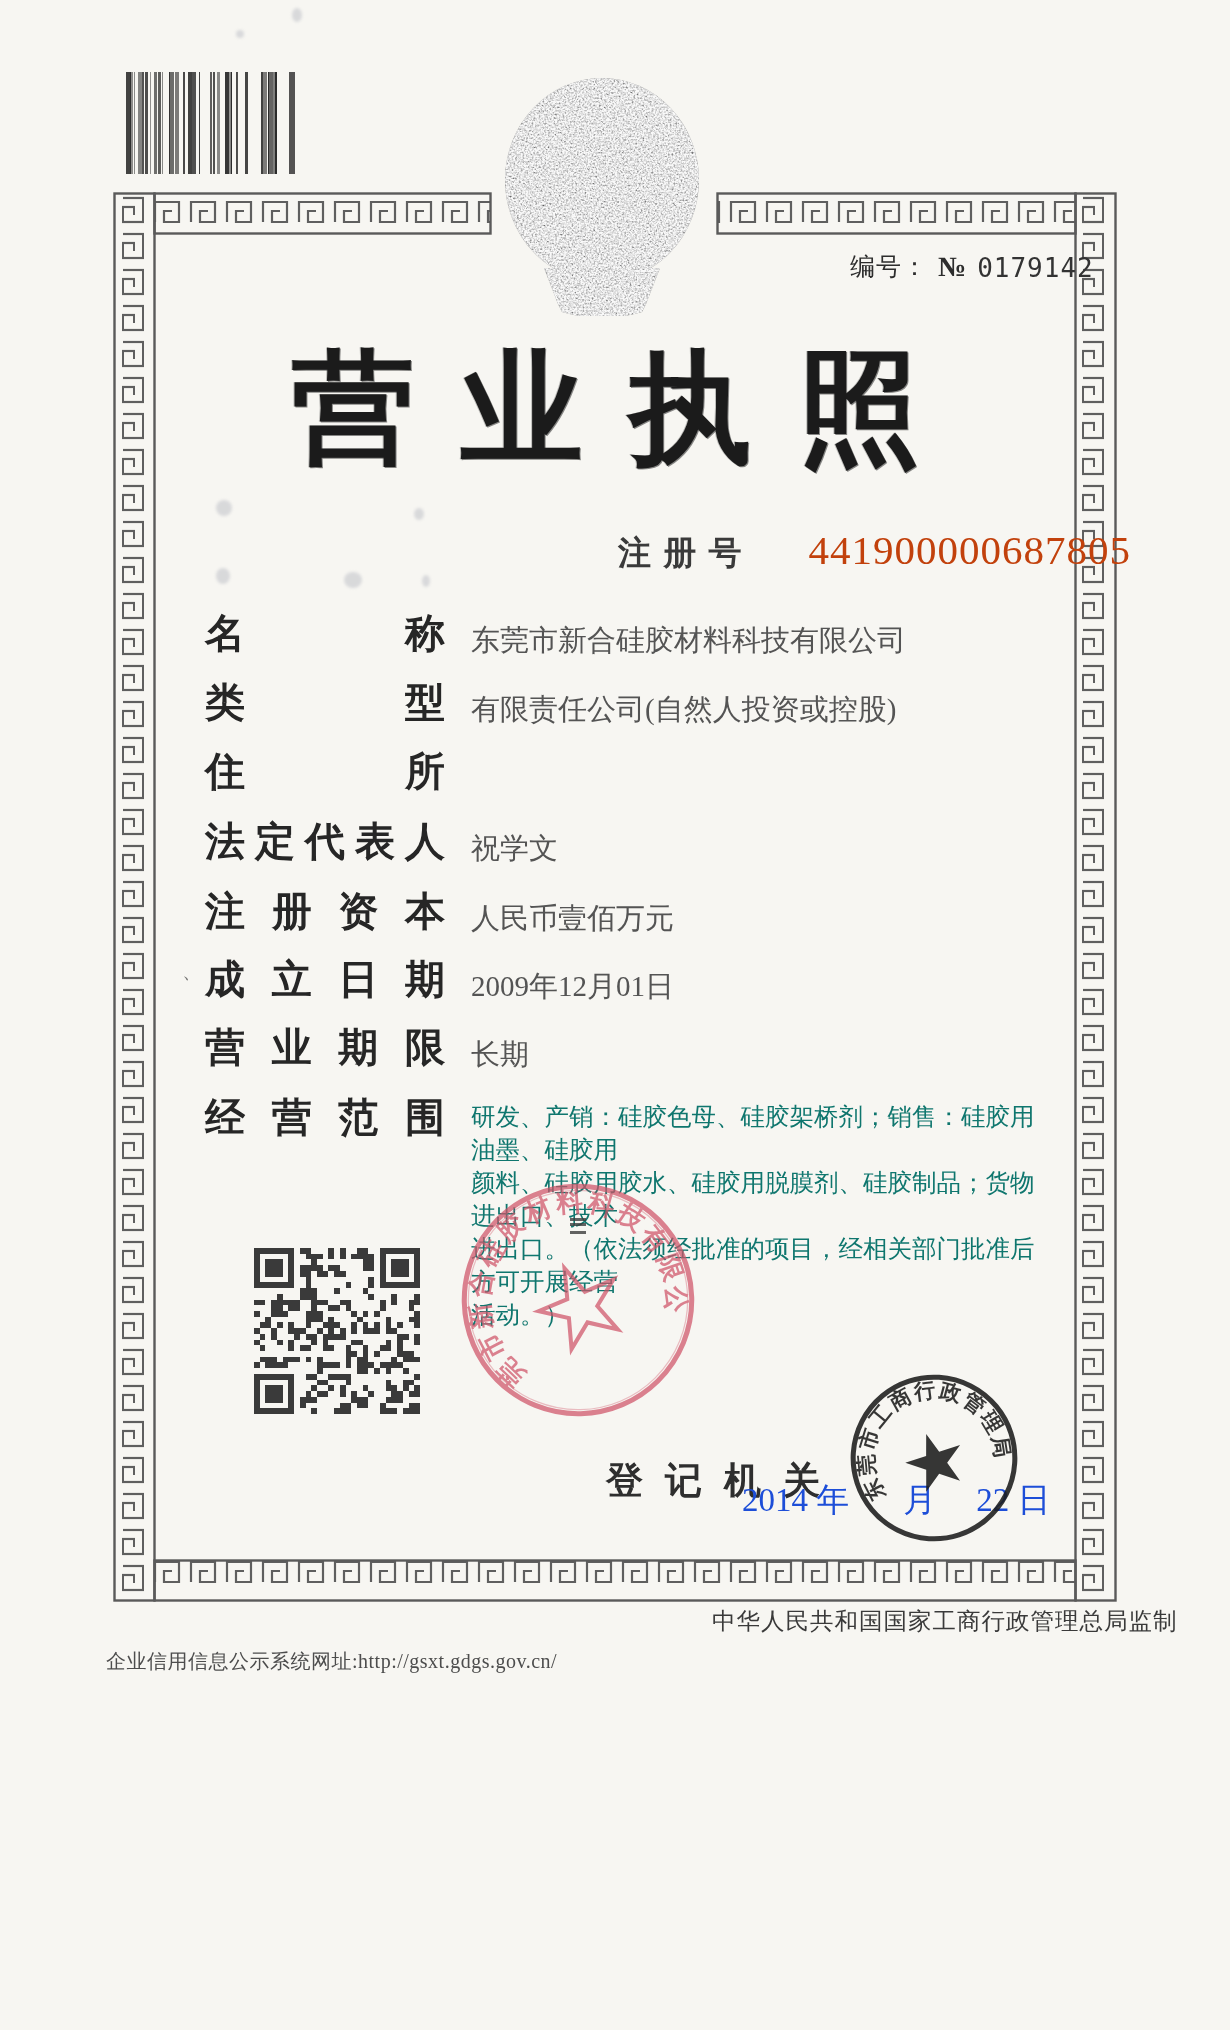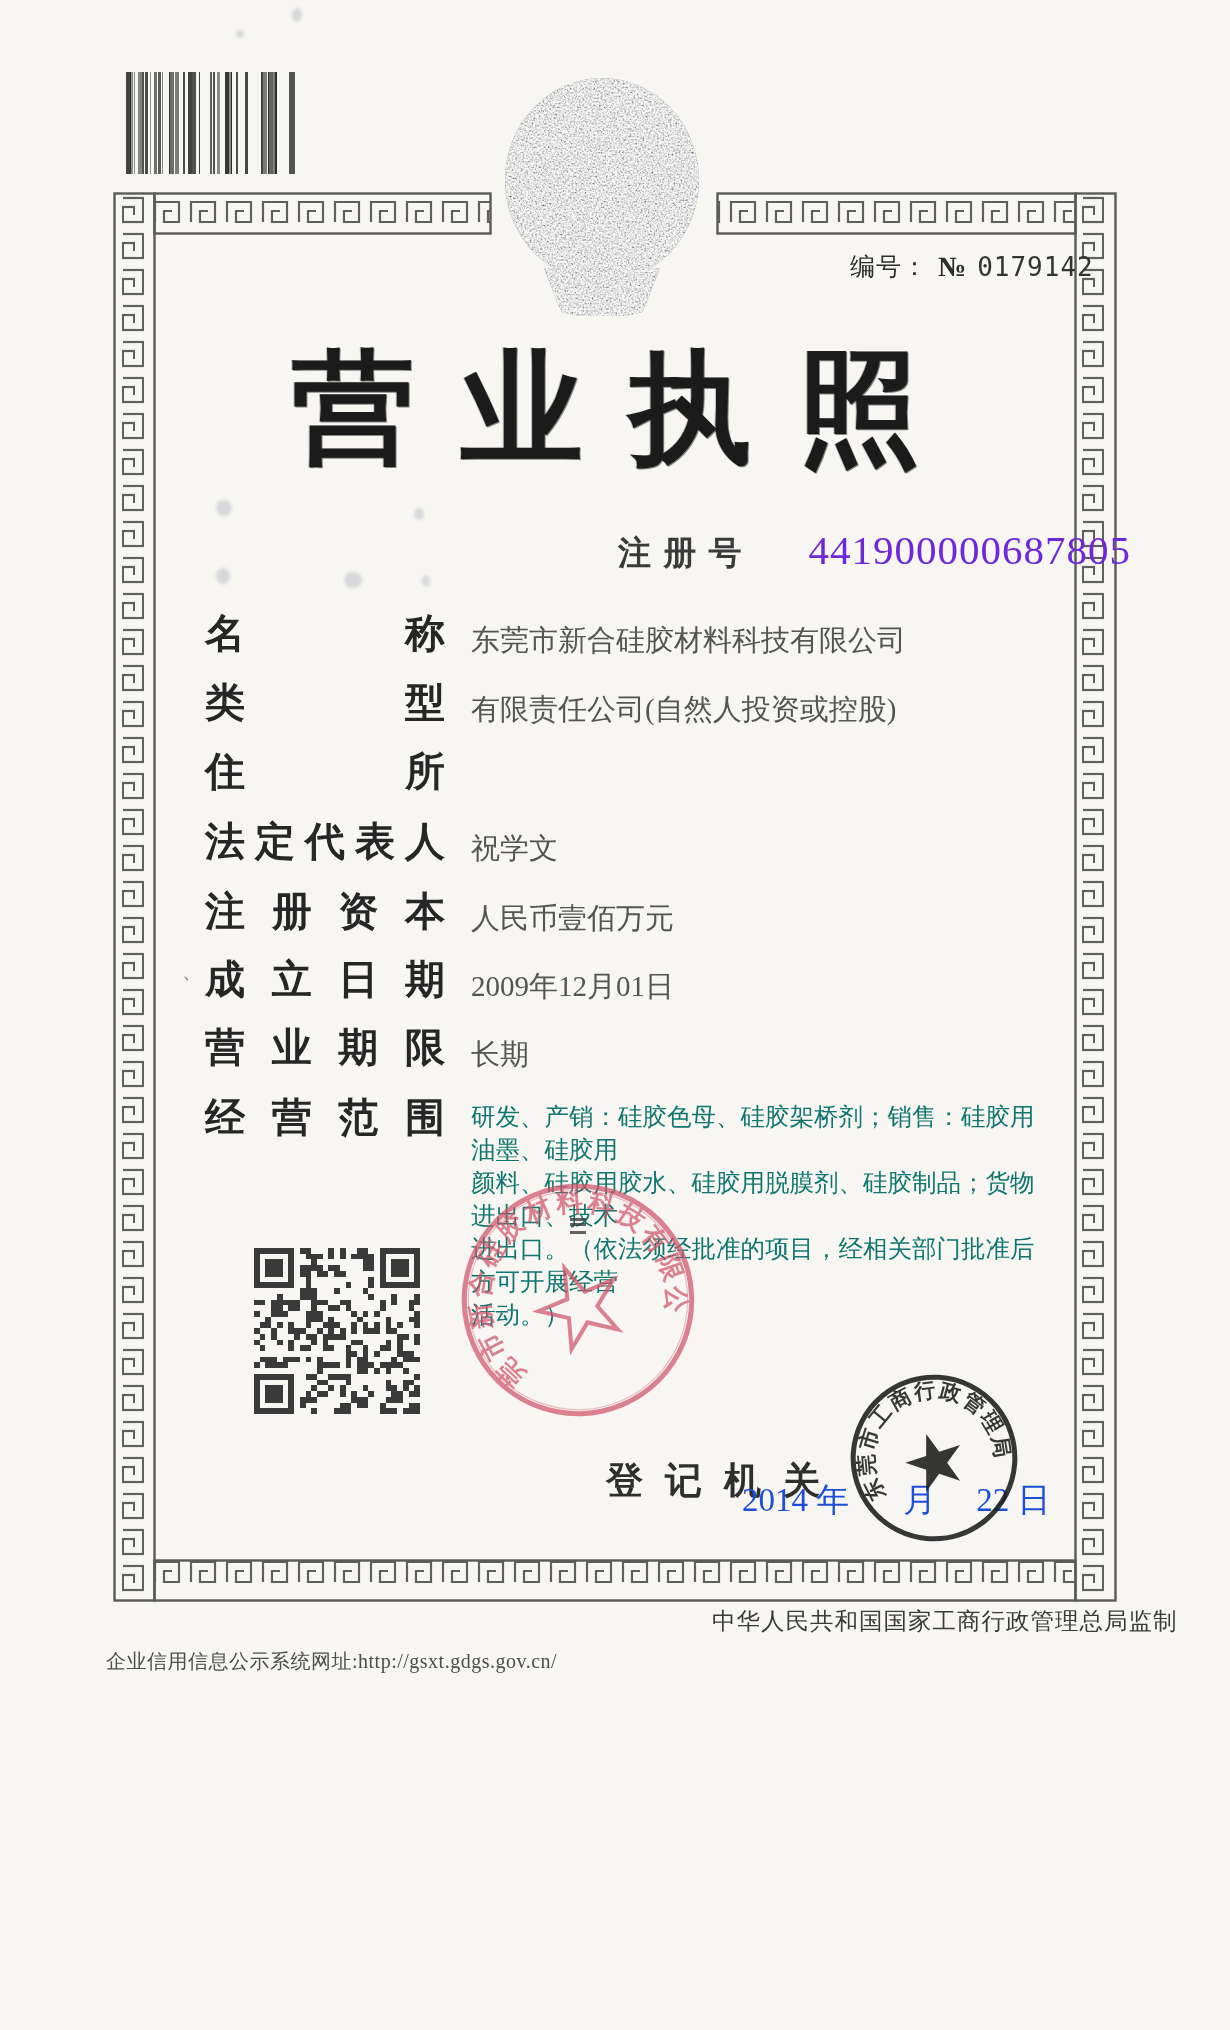--- a/index.html
+++ b/index.html
@@ -4,33 +4,33 @@
 <style>
   html,body{margin:0;padding:0;background:#ffffff;}
   .page{
     position:relative;width:1230px;height:2030px;overflow:hidden;
     background:#f7f6f2;
     font-family:"Liberation Serif","DejaVu Serif",serif;
     color:#2b2b2b;
   }
   .abs{position:absolute;}
   
-  .serial{left:850px;top:250px;font-size:25px;color:#2d2d2d;letter-spacing:1px;display:flex;align-items:center;gap:10px;}
+  .serial{left:850px;top:250px;font-size:25px;color:#2d2d2d;letter-spacing:1px;display:flex;align-items:flex-end;gap:10px;}
   .serial .no-sym{font-weight:bold;font-size:28px;}
   .serial .num{font-family:"DejaVu Sans Mono","Liberation Mono",monospace;font-size:26px;color:#333;}
   
   .title{
     left:292px;top:348px;width:628px;display:flex;justify-content:space-between;
     font-size:122px;font-weight:900;color:#1b1b1b;line-height:1;
     text-shadow:1px 1px 0 rgba(40,40,40,.55), -1px 0 0 rgba(60,60,60,.3);
   }
   
   .regline{left:618px;top:526px;display:flex;align-items:baseline;gap:39px;}
   .regline .reg-label{font-size:33px;font-weight:600;color:#3a3a3a;letter-spacing:2px;}
-  .regline .reg-value{font-size:41px;color:#6d28d9;margin-left:26px;letter-spacing:1px;}
+  .regline .reg-value{font-size:41px;color:#c2410c;margin-left:26px;letter-spacing:1px;}
   
   .row{position:absolute;left:205px;display:flex;align-items:flex-start;}
   .flabel{width:240px;display:flex;justify-content:space-between;font-size:40px;font-weight:600;color:#262626;line-height:1.1;flex:none;}
   .fvalue{margin-left:26px;margin-top:9px;font-size:29px;color:#545454;white-space:nowrap;}
   .r0{top:612px}.r1{top:681px}.r2{top:750px}.r3{top:820px}
   .r4{top:890px}.r5{top:958px}.r6{top:1026px}.r7{top:1096px}
   .scope-value{margin-left:26px;margin-top:4px;width:586px;font-size:24.5px;line-height:33px;color:#0f766e;}
   
   .registrar{left:606px;top:1420px;font-size:37px;font-weight:600;letter-spacing:22px;color:#2e2e2e;margin-top:36px;}
   .issue-date{left:742px;top:1478px;font-size:33px;color:#1d4ed8;display:flex;align-items:flex-start;}

